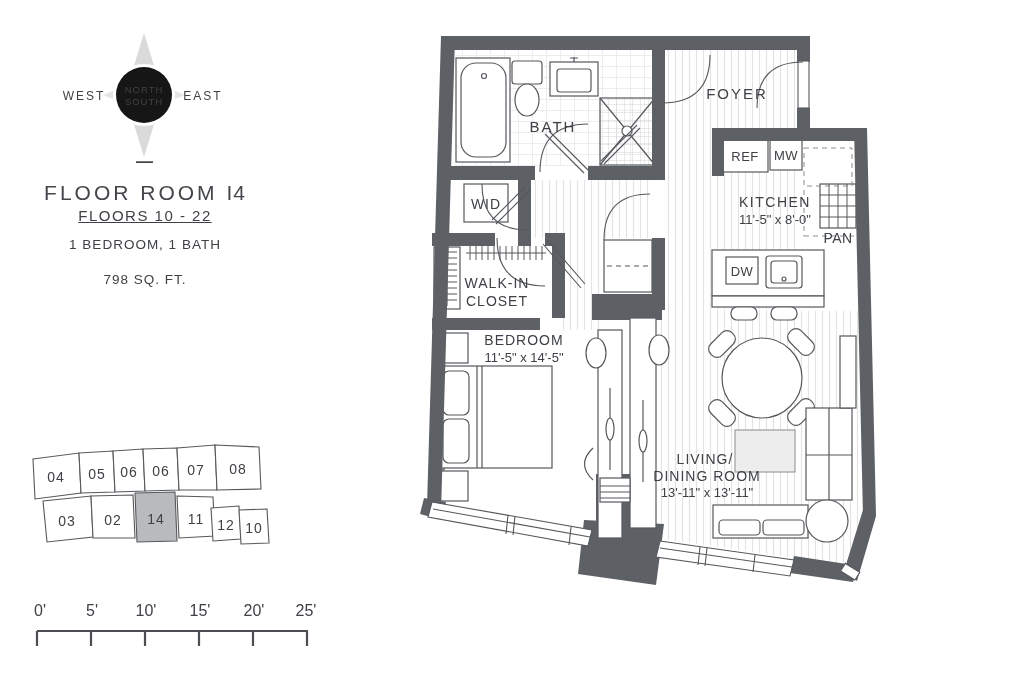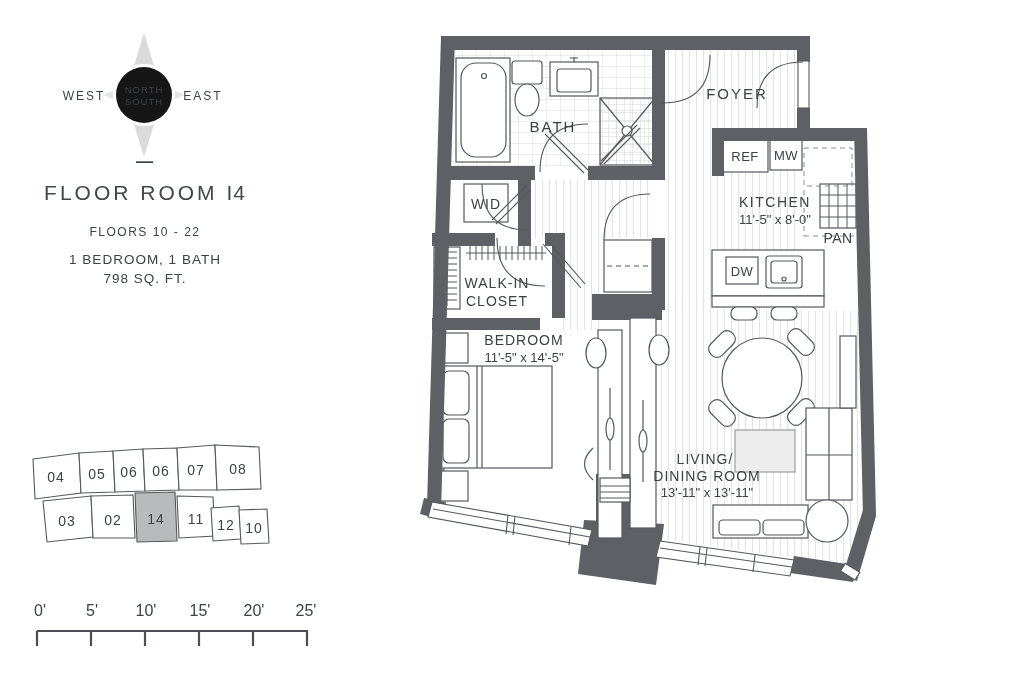--- a/index.html
+++ b/index.html
@@ -3,23 +3,23 @@
 <meta charset="utf-8">
 <style>
   html,body{margin:0;padding:0;background:#ffffff;}
   body{width:1024px;height:683px;position:relative;font-family:"Liberation Sans",sans-serif;overflow:hidden;}
   #sheet{position:absolute;left:0;top:0;}
   .titleblock{position:absolute;left:10px;top:152px;width:270px;text-align:center;color:#3e4145;}
   .tb-dash{font-size:17px;font-weight:bold;letter-spacing:1px;}
   .tb-title{font-size:21px;letter-spacing:3px;margin-top:9px;color:#43464a;}
   .tb-title .serif-unit{font-family:Liberation Sans, sans-serif;letter-spacing:1px;}
   .tb-sub1{font-size:13.5px;letter-spacing:1.5px;margin-top:15px;}
-  .tb-sub2{font-size:12px;letter-spacing:1.5px;margin-top:20px;}
+  .tb-sub2{font-size:15px;letter-spacing:1.5px;margin-top:2px;text-decoration:underline;}
   .tb-det1{font-size:13.5px;letter-spacing:1px;margin-top:13px;}
-  .tb-det2{font-size:13.5px;letter-spacing:1px;margin-top:4px;}
+  .tb-det2{font-size:13.5px;letter-spacing:1px;margin-top:20px;}
   svg text{font-family:"Liberation Sans",sans-serif;fill:#3e4145;}
 </style>
 </head>
 <body>
 
 <div class="titleblock">
   <div class="tb-dash">—</div>
   <div class="tb-title"><span>FLOOR ROOM </span><span class="serif-unit">I4</span></div>
   <div class="tb-sub2">FLOORS 10 - 22</div>
   <div class="tb-det1">1 BEDROOM, 1 BATH</div>

